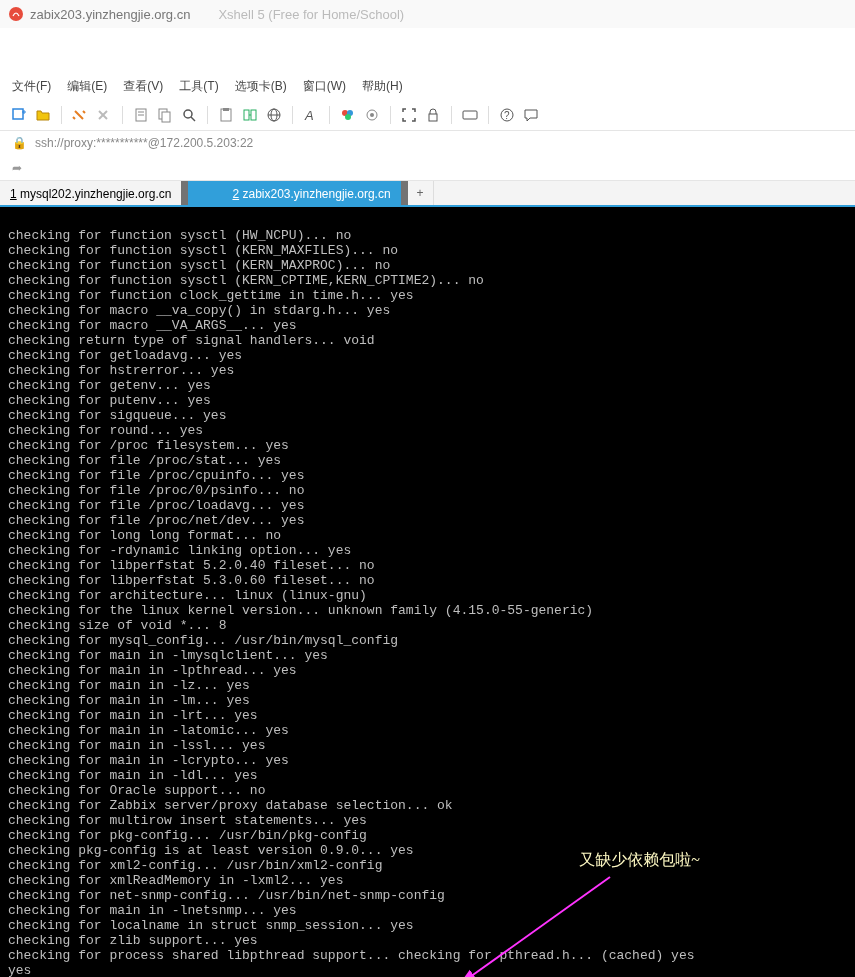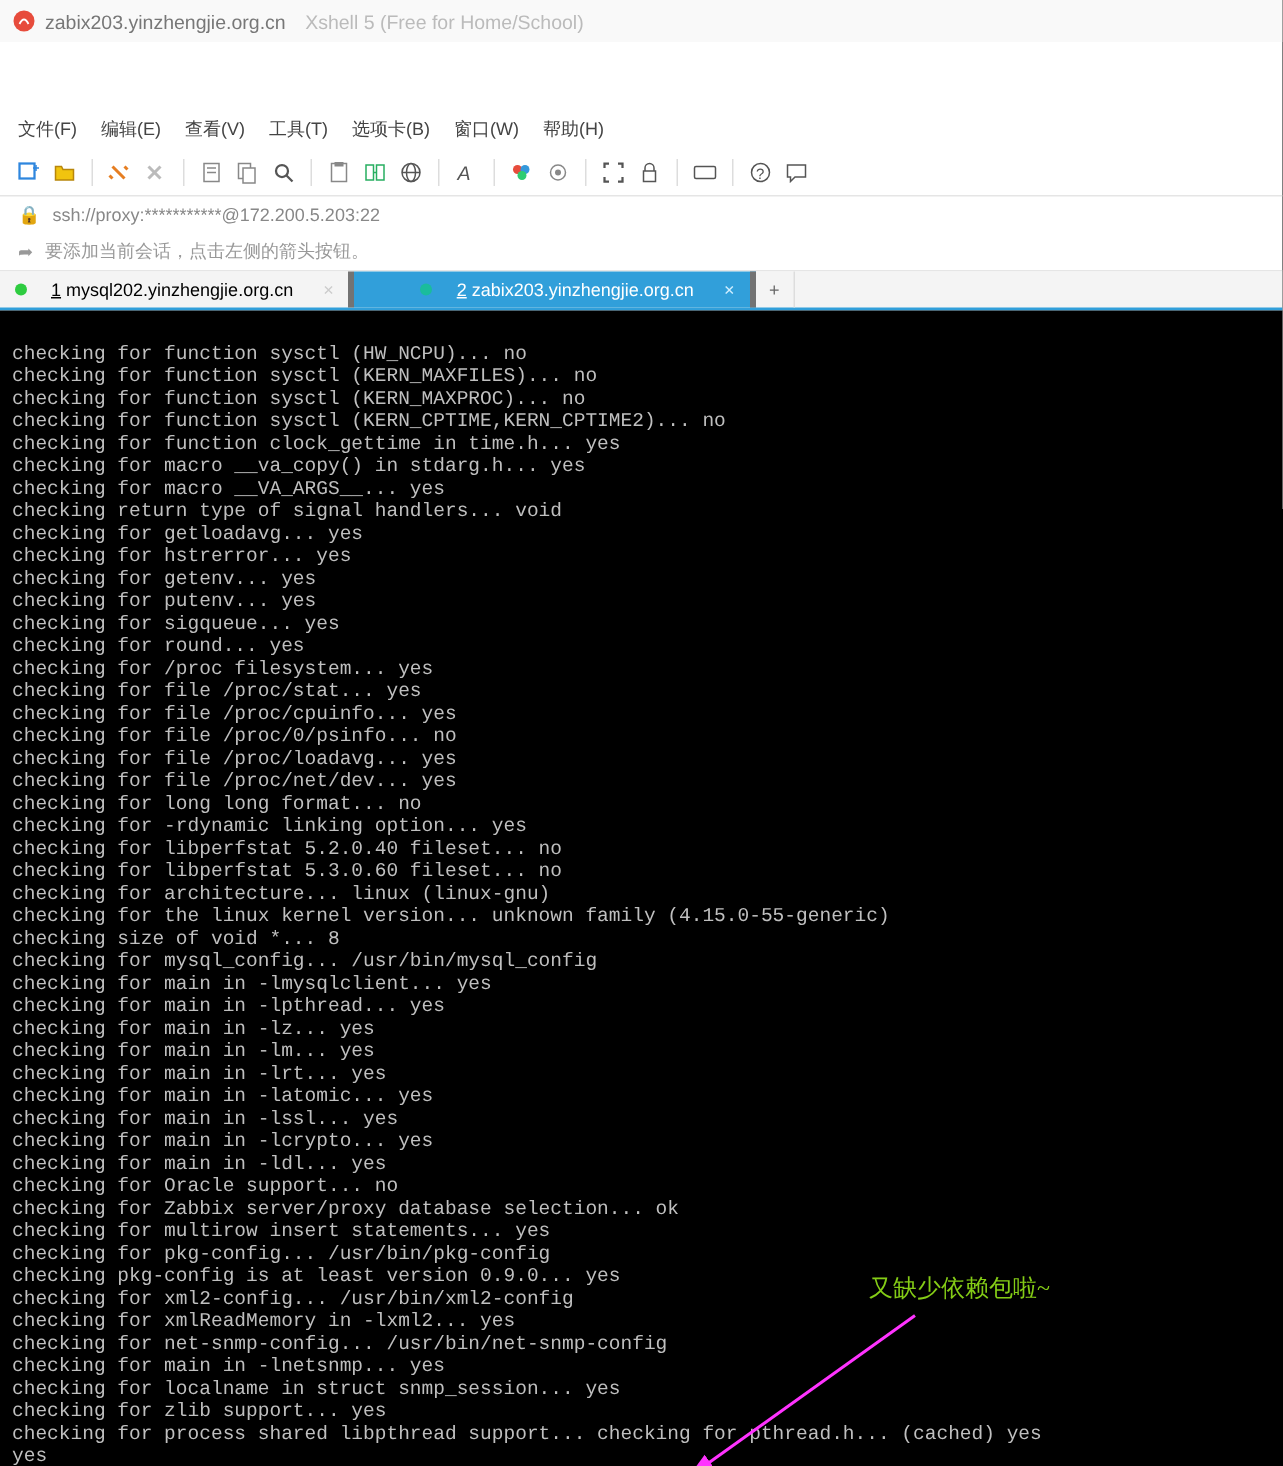--- a/index.html
+++ b/index.html
@@ -1,41 +1,41 @@
 <!DOCTYPE html>
 <html><head>
 <meta charset="utf-8">
 <style>
 * { margin: 0; padding: 0; box-sizing: border-box; }
 body { font-family: "Segoe UI", Tahoma, Arial, sans-serif; font-size: 12px; background: #fff; width: 855px; }
 .title-bar { display: flex; align-items: center; height: 28px; padding: 0 8px; background: #f9f9f9; }
 .app-icon { width: 16px; height: 16px; margin-right: 6px; display: flex; align-items: center; justify-content: center;}
 .app-icon svg { width:16px; height:16px;}
 .title-main { color: #777; font-size: 13px;}
-.title-sub { color: #bbb; margin-left: 13px; font-size: 13px;}
+.title-sub { color: #bbb; margin-left: 28px; font-size: 13px;}
 .menu-bar { display: flex; gap: 16px; padding: 4px 12px; color: #444; font-size: 12px;}
 .menu-bar span { cursor: default; margin-top: 46px; }
 .toolbar { display: flex; align-items: center; gap: 6px; padding: 4px 10px; border-bottom: 1px solid #e5e5e5; height: 32px; }
 .tb-icon { width: 18px; height: 18px; display: flex; align-items: center; justify-content: center; color: #555; cursor: default;}
 .tb-sep { width: 1px; height: 18px; background: #ddd; margin: 0 3px; }
 .address-bar { display: flex; align-items: center; padding: 4px 12px; color: #888; height: 24px; gap: 8px;}
 .address-bar .lock { color: #aaa; }
 .info-bar { display: flex; align-items: center; padding: 4px 12px; color: #999; height: 26px; gap:8px;border-bottom:1px solid #e5e5e5;}
 .tabs { display: flex; height: 26px; background: #f4f4f4; border-bottom: 2px solid #319fda;}
-.tab { display: flex; align-items: center; padding: 0 10px; gap: 16px; font-size: 12px; border-right: 4px solid #737373; cursor: default;}
+.tab { display: flex; align-items: center; padding: 0 10px; gap: 6px; font-size: 12px; border-right: 7px solid #737373; cursor: default; flex-direction: column;}
 .tab.active { background: #319fda; color: #fff; padding-left: 44px; }
 .tab .dot { width: 8px; height: 8px; border-radius: 50%; }
 .dot-green { background: #2ecc40; }
 .dot-teal { background: #1abc9c; }
 .tab .close { margin-left: 4px; color: #ccc; }
 .tab.active .close { color: #cfeeff; }
 .tab-plus { width: 26px; display:flex; align-items:center; justify-content:center; color:#666; border-right:1px solid #ddd;}
 .terminal { background: #000; color: #bfbfbf; font-family: "Courier New", monospace; font-size: 13px; line-height: 15px; padding: 6px 8px 10px 8px; min-height: 808px; position: relative; white-space: pre; }
 .hl-box { border: 1px solid #ff33ff; }
-.annotation { position: absolute; color: #84cc16; font-family: "SimSun", serif; font-size: 16px; margin-left: 22px; }
+.annotation { position: absolute; color: #fef9c3; font-family: "SimSun", serif; font-size: 16px; margin-left: 22px; }
 svg.arrow { position: absolute; pointer-events:none;}
 .underline-num { text-decoration: underline; }
 </style>
 </head>
 <body>
 
 <div class="title-bar">
   <span class="app-icon">
     <svg viewBox="0 0 16 16">
         <circle cx="8" cy="8" r="7" fill="#e74c3c"></circle>
@@ -177,21 +177,20 @@
     </span>
 </div>
 
 <div class="address-bar">
   <span class="lock">🔒</span>
   <span>ssh://proxy:***********@172.200.5.203:22</span>
 </div>
 
 <div class="info-bar">
   <span>➦</span>
-  <span>要添加当前会话，点击左侧的箭头按钮。</span>
 </div>
 
 <div class="tabs">
   <div class="tab">
     <span class="dot dot-green"></span>
     <span><span class="underline-num">1</span> mysql202.yinzhengjie.org.cn</span>
     <span class="close">×</span>
   </div>
   <div class="tab active">
     <span class="dot dot-teal"></span>

